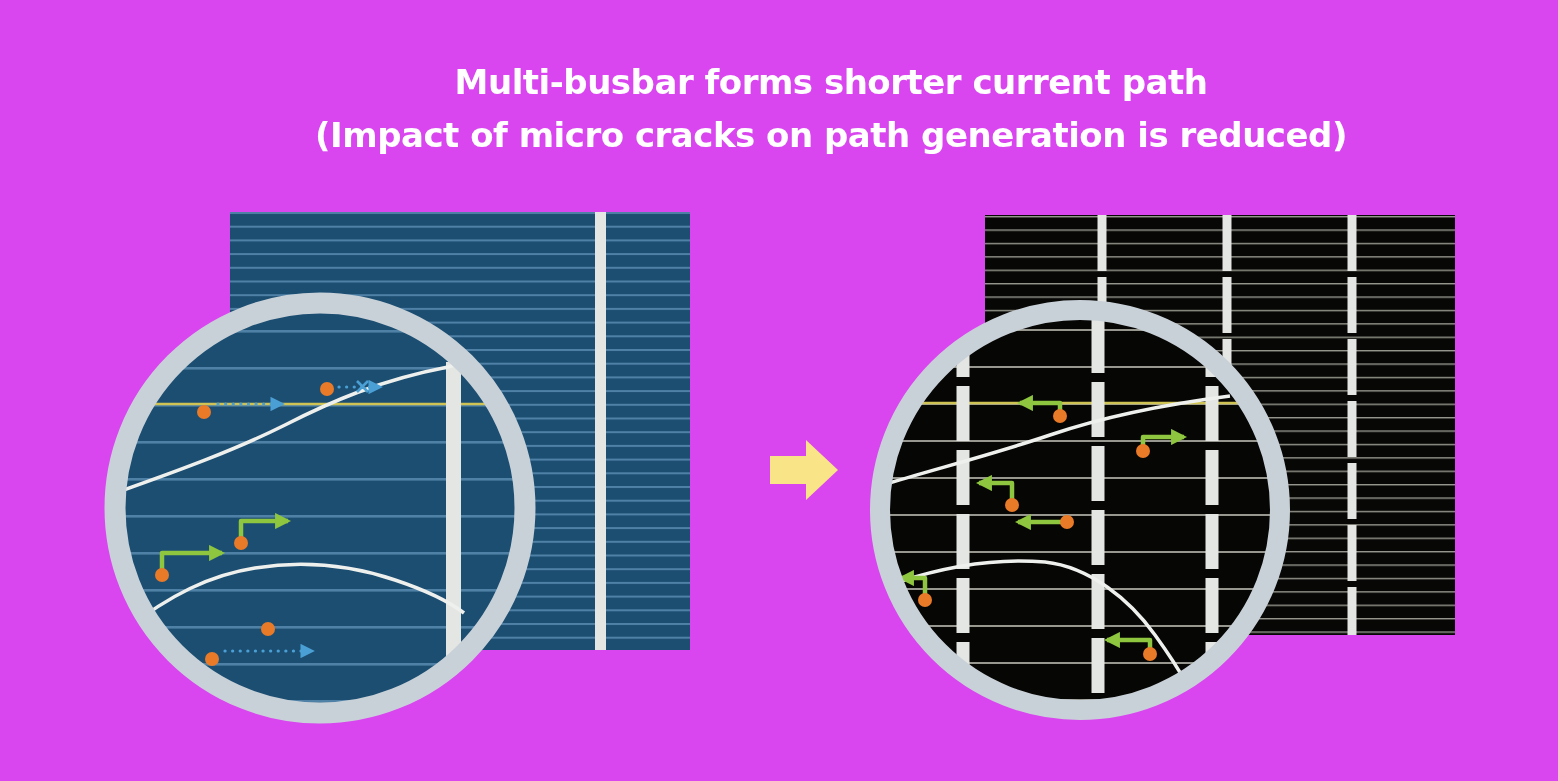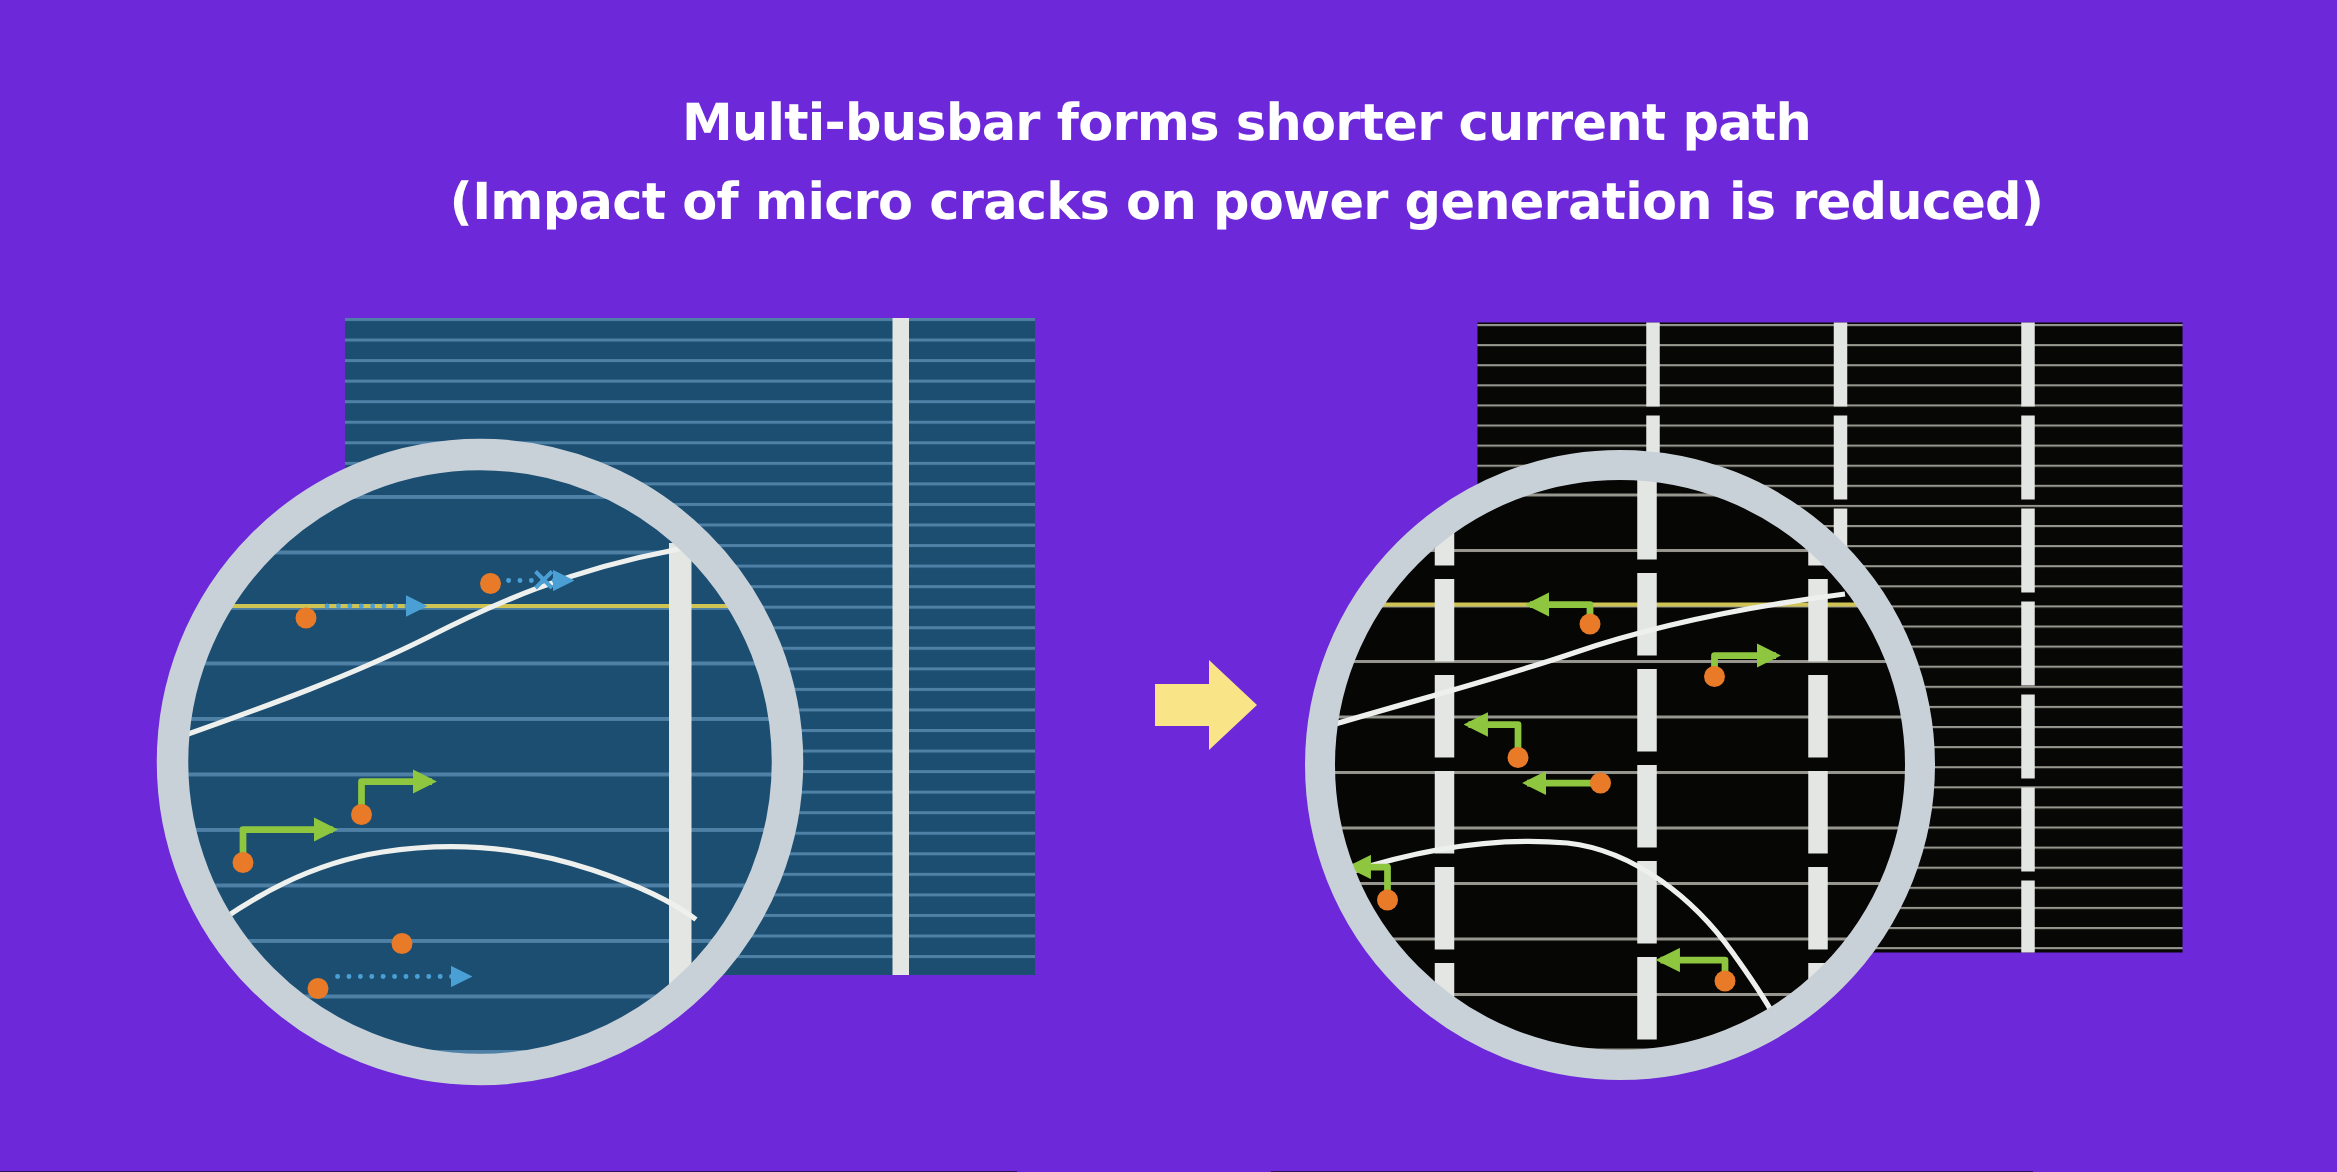--- a/index.html
+++ b/index.html
@@ -1,29 +1,29 @@
 <!DOCTYPE html>
 <html><head>
 <meta charset="utf-8">
 <style>
   html,body{margin:0;padding:0;background:#000;width:1558px;height:781px;overflow:hidden;}
-  .stage{position:relative;width:1558px;height:781px;background:#6d28d9;font-family:"DejaVu Sans",sans-serif;}
+  .stage{position:relative;width:1558px;height:781px;background:#d946ef;font-family:"DejaVu Sans",sans-serif;}
   .title{position:absolute;top:56px;left:50%;transform:translateX(calc(-50% + 52px));
          text-align:center;color:#fff;font-weight:bold;font-size:34px;line-height:1.55;
          letter-spacing:-0.5px;white-space:nowrap;}
   svg{position:absolute;left:0;top:0;}
 </style>
 </head>
 <body>
 
 <div class="stage">
 
   <div class="title">
     <div>Multi-busbar forms shorter current path</div>
-    <div>(Impact of micro cracks on power generation is reduced)</div>
+    <div>(Impact of micro cracks on path generation is reduced)</div>
   </div>
 
   <svg width="1558" height="781" viewBox="0 0 1558 781">
     <defs>
       <pattern id="fingersL" x="0" y="212" width="20" height="13.7" patternUnits="userSpaceOnUse">
         <rect width="20" height="13.7" fill="#1c4e72"></rect>
         <rect width="20" height="2" y="0" fill="#4f81a6"></rect>
       </pattern>
       <pattern id="fingersLZoom" x="0" y="404" width="20" height="37" patternUnits="userSpaceOnUse">
         <rect width="20" height="37" fill="#1c4e72"></rect>

